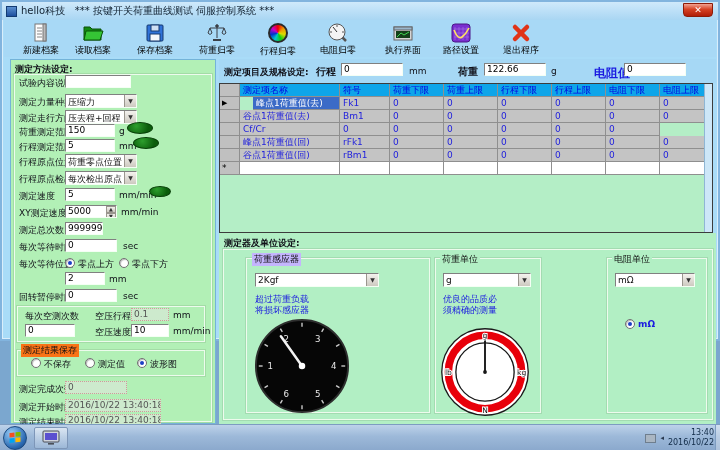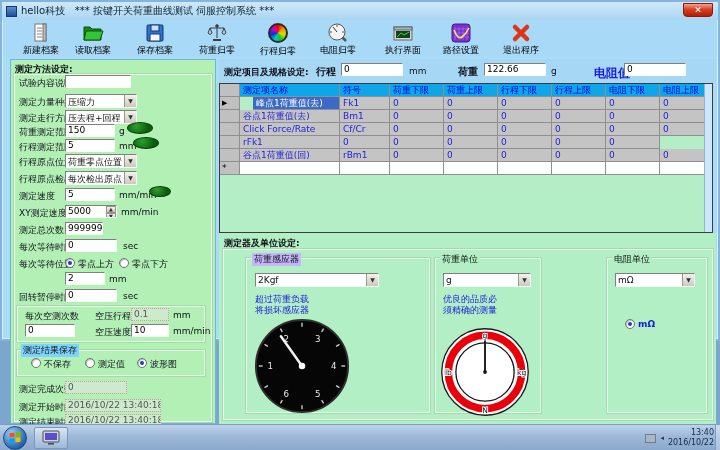--- a/index.html
+++ b/index.html
@@ -284,21 +284,21 @@
       <div class="lbl" style="left:14px;top:250px">每次空测次数</div>
       <div class="inp" style="left:14px;top:264px;width:50px">0</div>
       <div class="lbl" style="left:84px;top:250px">空压行程</div>
       <div class="inp ro" style="left:120px;top:248px;width:38px">0.1</div>
       <div class="lbl" style="left:162px;top:250px">mm</div>
       <div class="lbl" style="left:84px;top:266px">空压速度</div>
       <div class="inp" style="left:120px;top:264px;width:38px">10</div>
       <div class="lbl" style="left:162px;top:266px">mm/min</div>
 
       <div class="grp" style="left:6px;top:290px;width:188px;height:26px"></div>
-      <div class="grp-lbl" style="left:10px;top:284px;background:#7dd3fc">测定结果保存</div>
+      <div class="grp-lbl" style="left:10px;top:284px;background:#f97316">测定结果保存</div>
       <div class="radio" style="left:20px;top:298px"></div>
       <div class="lbl" style="left:33px;top:298px">不保存</div>
       <div class="radio" style="left:74px;top:298px"></div>
       <div class="lbl" style="left:87px;top:298px">测定值</div>
       <div class="radio checked" style="left:126px;top:298px"></div>
       <div class="lbl" style="left:139px;top:298px">波形图</div>
 
       <div class="lbl" style="left:8px;top:323px">测定完成次数</div>
       <div class="inp ro" style="left:54px;top:321px;width:62px">0</div>
 
@@ -351,31 +351,31 @@
         <div class="tcell">Bm1</div>
         <div class="tcell">0</div>
         <div class="tcell">0</div>
         <div class="tcell">0</div>
         <div class="tcell">0</div>
         <div class="tcell">0</div>
         <div class="tcell">0</div>
       </div>
       <div class="trow tdata">
         <div class="tcell rowhdr"></div>
-        <div class="tcell">Click Force/Rate</div>
         <div class="tcell">Cf/Cr</div>
         <div class="tcell">0</div>
         <div class="tcell">0</div>
         <div class="tcell">0</div>
         <div class="tcell">0</div>
         <div class="tcell">0</div>
         <div class="tcell">0</div>
       </div>
       <div class="trow tdata">
         <div class="tcell rowhdr"></div>
+        <div class="tcell">峰点1荷重值(回)</div>
         <div class="tcell">rFk1</div>
         <div class="tcell">0</div>
         <div class="tcell">0</div>
         <div class="tcell">0</div>
         <div class="tcell">0</div>
         <div class="tcell">0</div>
         <div class="tcell">0</div>
       </div>
       <div class="trow tdata">
         <div class="tcell rowhdr"></div>

